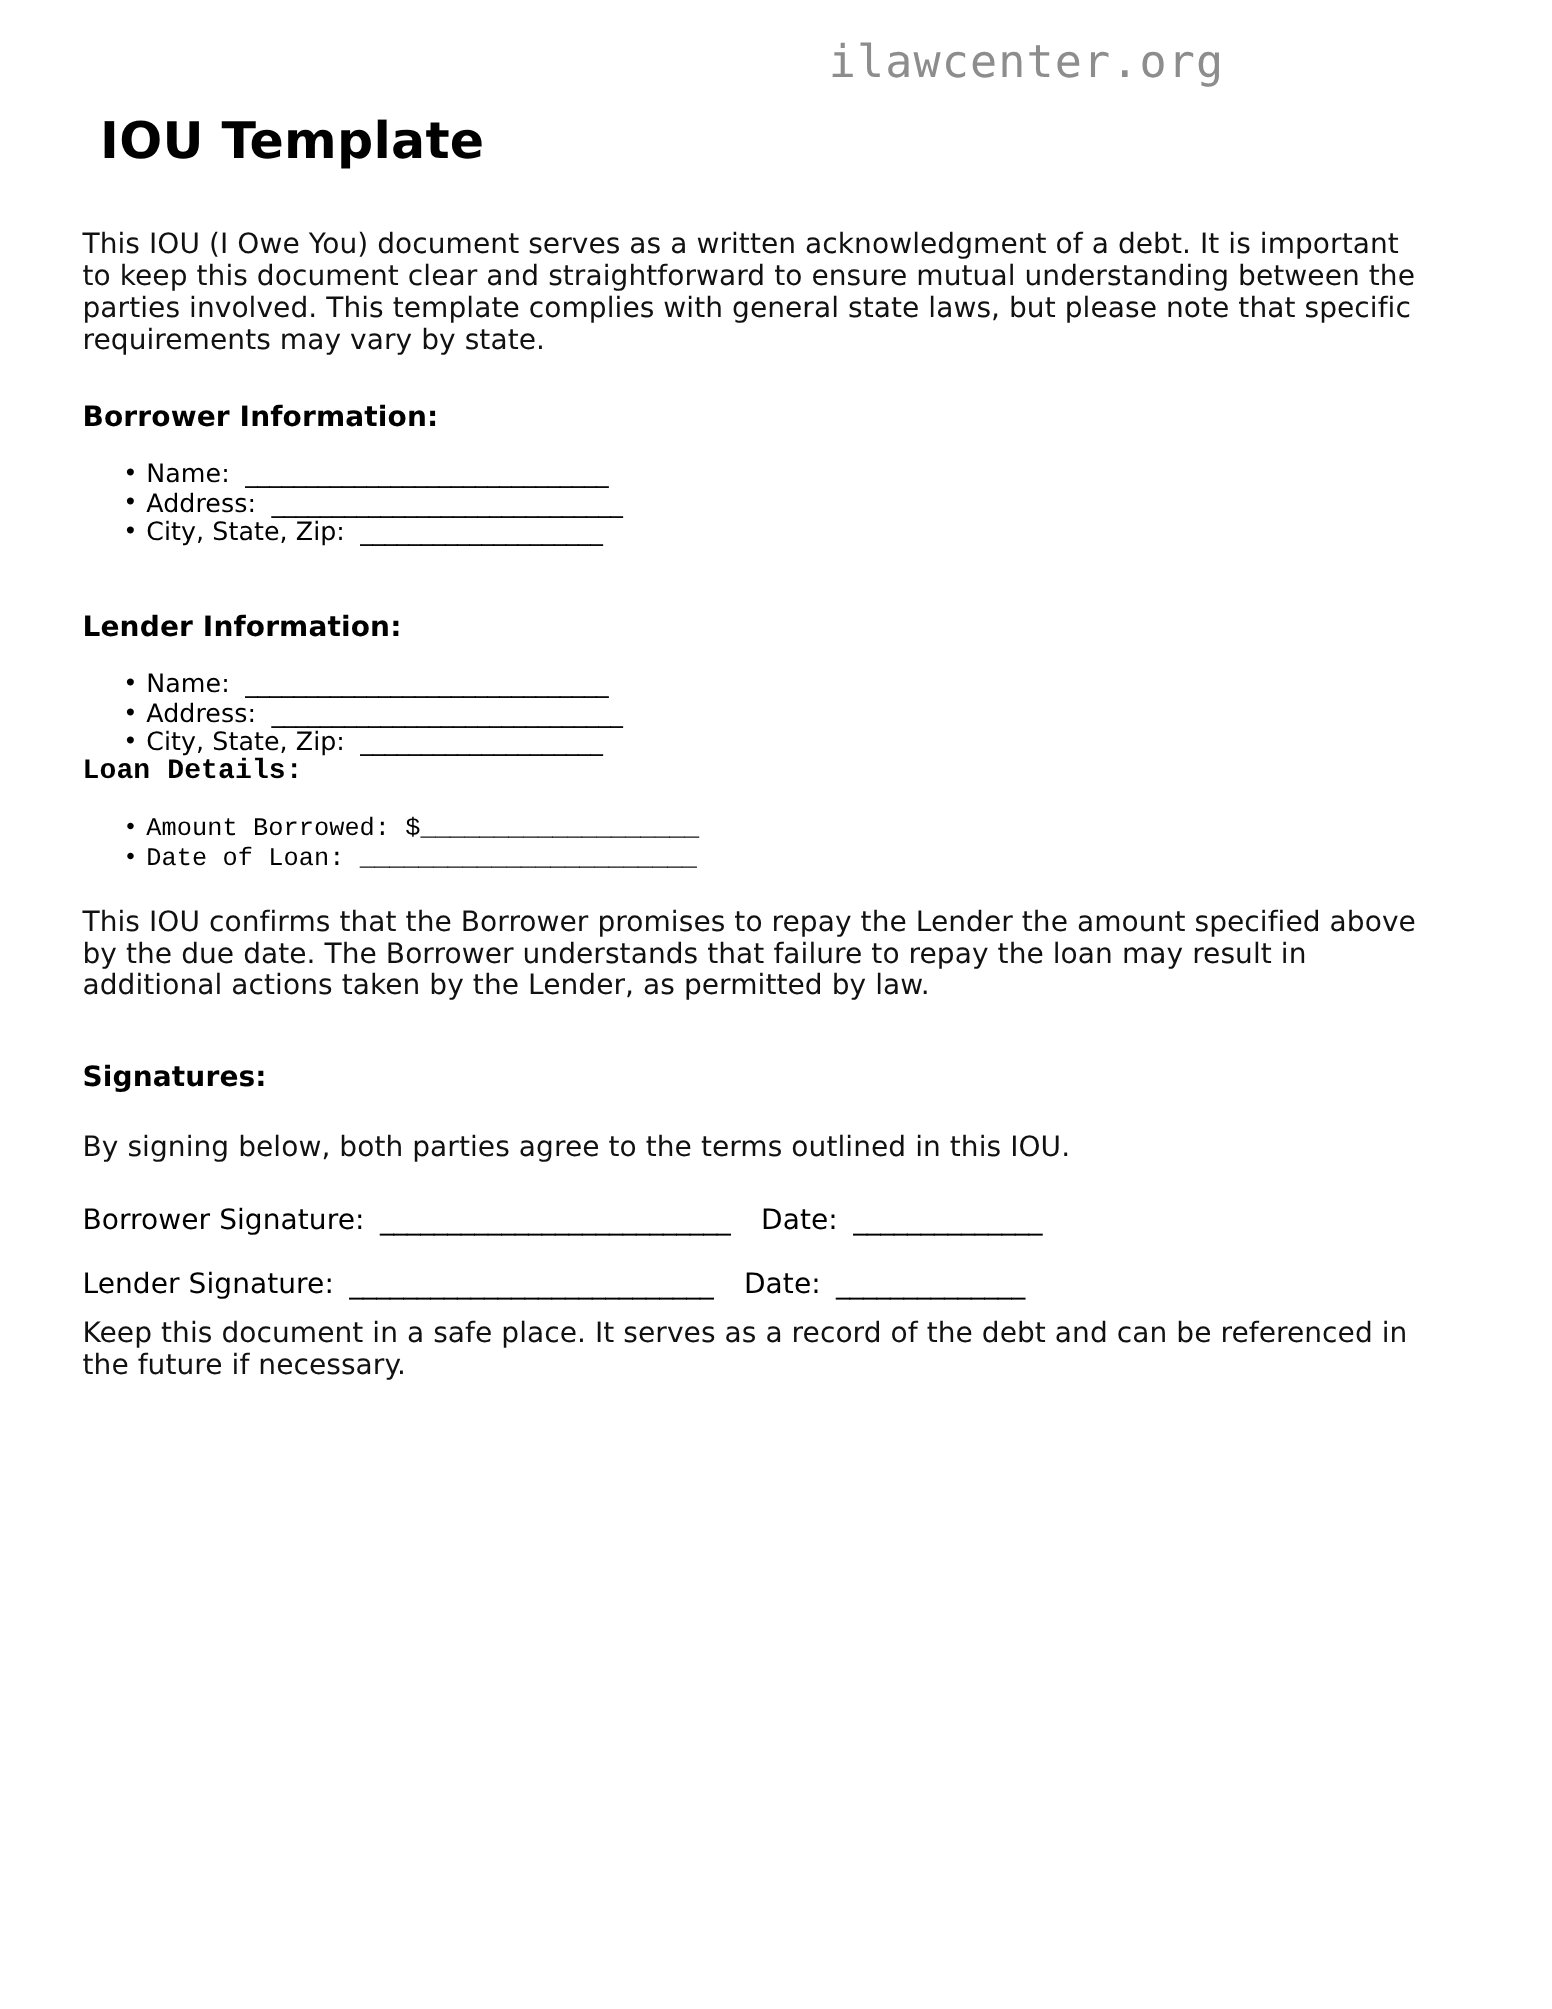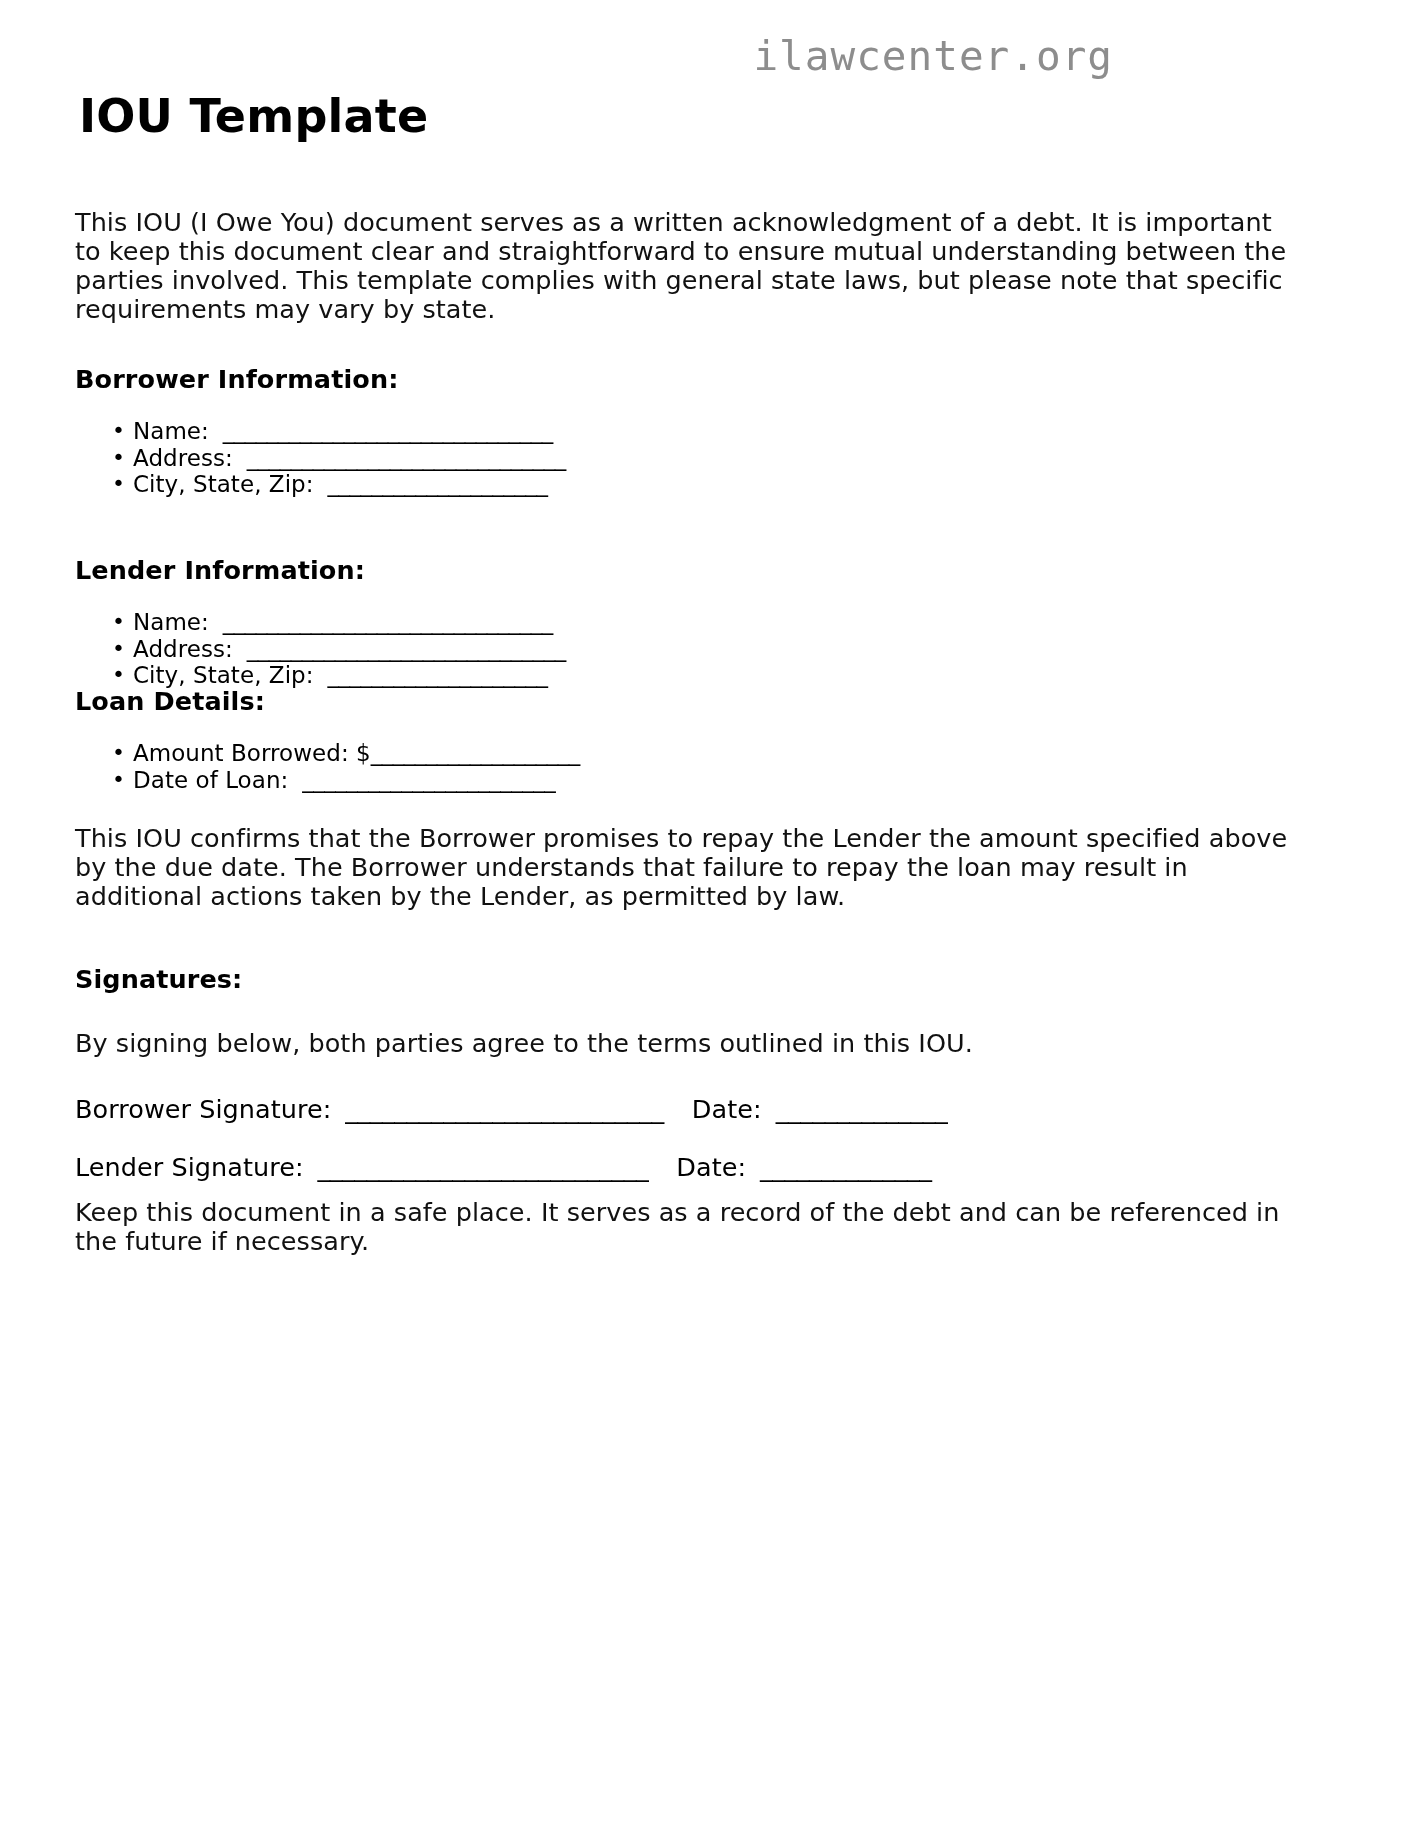--- a/index.html
+++ b/index.html
@@ -37,21 +37,21 @@
   .content {
     position: absolute;
     left: 75px;
     top: 0;
     width: 1270px;
   }
   h1.doc-title {
     font-family: "DejaVu Sans", sans-serif;
     font-size: 46px;
     font-weight: bold;
-    margin: 4px;
+    margin: 16px;
     padding: 0;
     position: absolute;
     top: 87px;
     left: 0;
     letter-spacing: 0.2px;
     line-height: 1.1;
     text-align: right;
   }
   .body-block {
     position: absolute;
@@ -134,21 +134,21 @@
 
     <div class="body-block" style="top:556px;">
       <h2 class="section-head">Lender Information:</h2>
       <ul class="field-list" style="margin-top:25px;">
         <li><span>Name:</span><span class="gap-sm"></span><span class="blank">______________________________</span></li>
         <li><span>Address:</span><span class="gap-sm"></span><span class="blank">_____________________________</span></li>
         <li><span>City, State, Zip:</span><span class="gap-sm"></span><span class="blank">____________________</span></li>
       </ul>
     </div>
 
-    <div class="body-block" style="top:687px;">
+    <div class="body-block" style="top:687px;font-family:Liberation Mono, monospace;">
       <h2 class="section-head">Loan Details:</h2>
       <ul class="field-list" style="margin-top:25px;">
         <li><span>Amount Borrowed: $</span><span class="blank">___________________</span></li>
         <li><span>Date of Loan:</span><span class="gap-sm"></span><span class="blank">_______________________</span></li>
       </ul>
     </div>
 
     <div class="body-block" style="top:824px;">
       <p class="para">This IOU confirms that the Borrower promises to repay the Lender the amount specified above by the due date. The Borrower understands that failure to repay the loan may result in additional actions taken by the Lender, as permitted by law.</p>
     </div>

